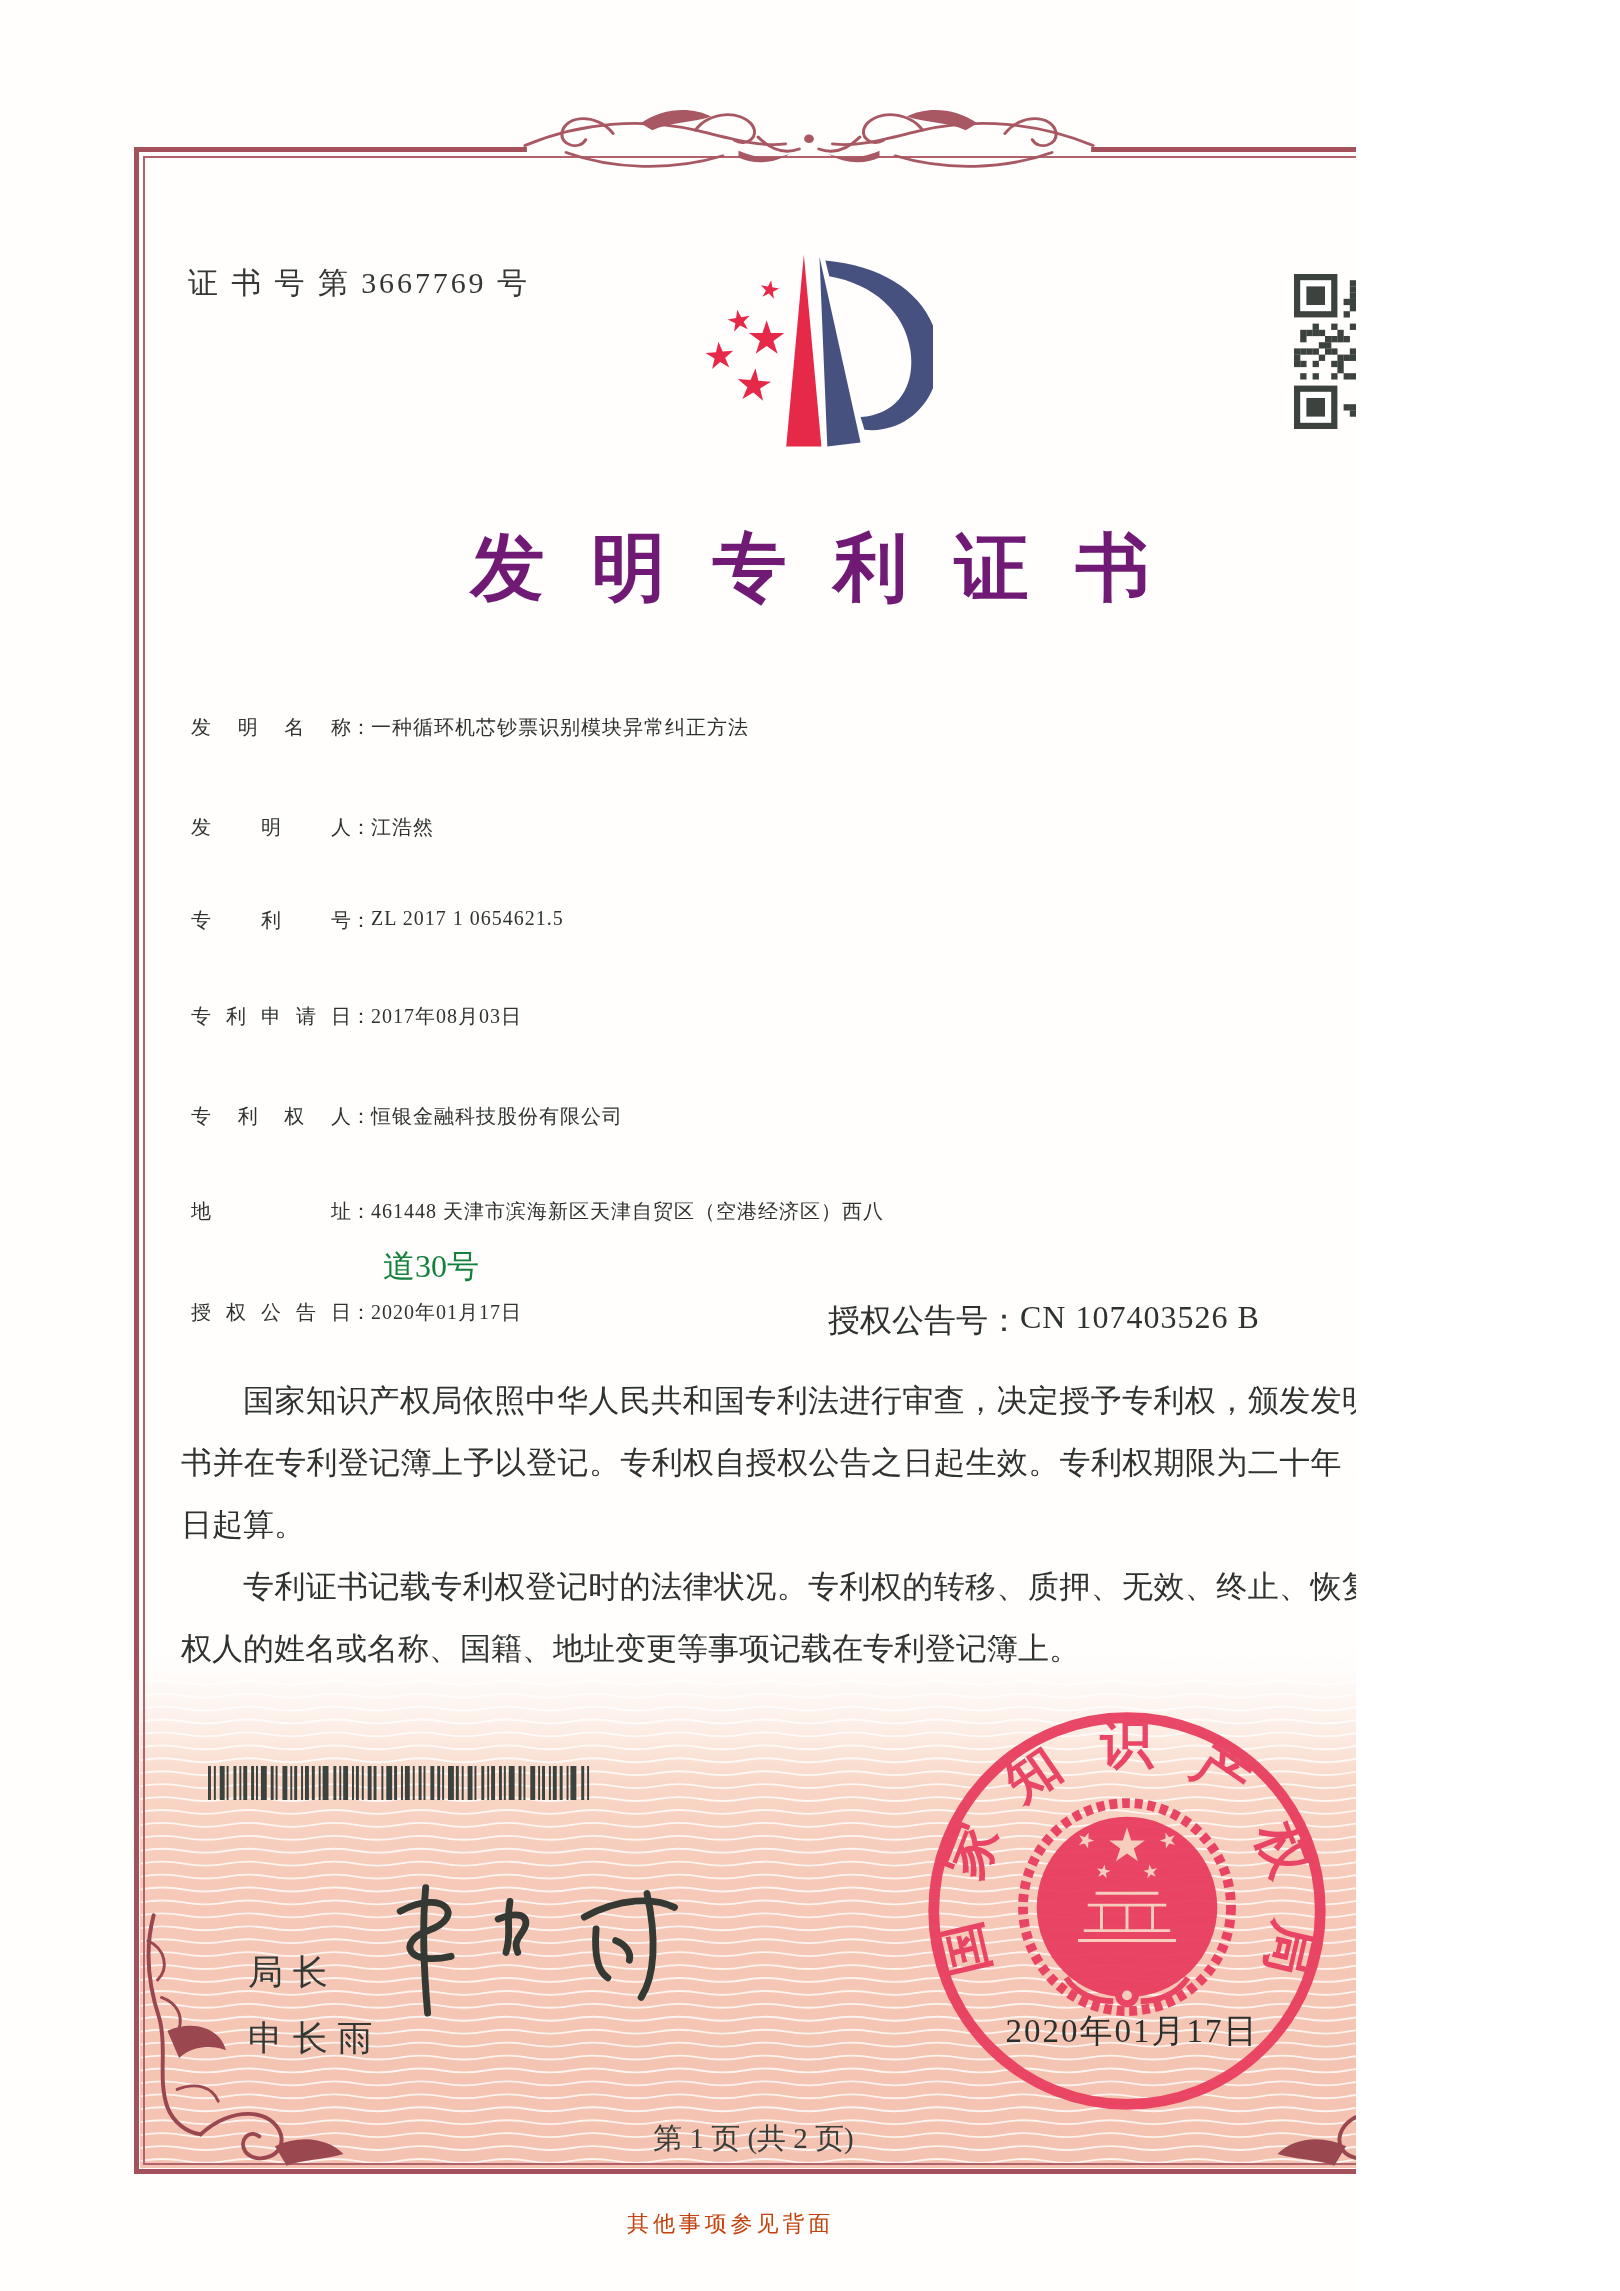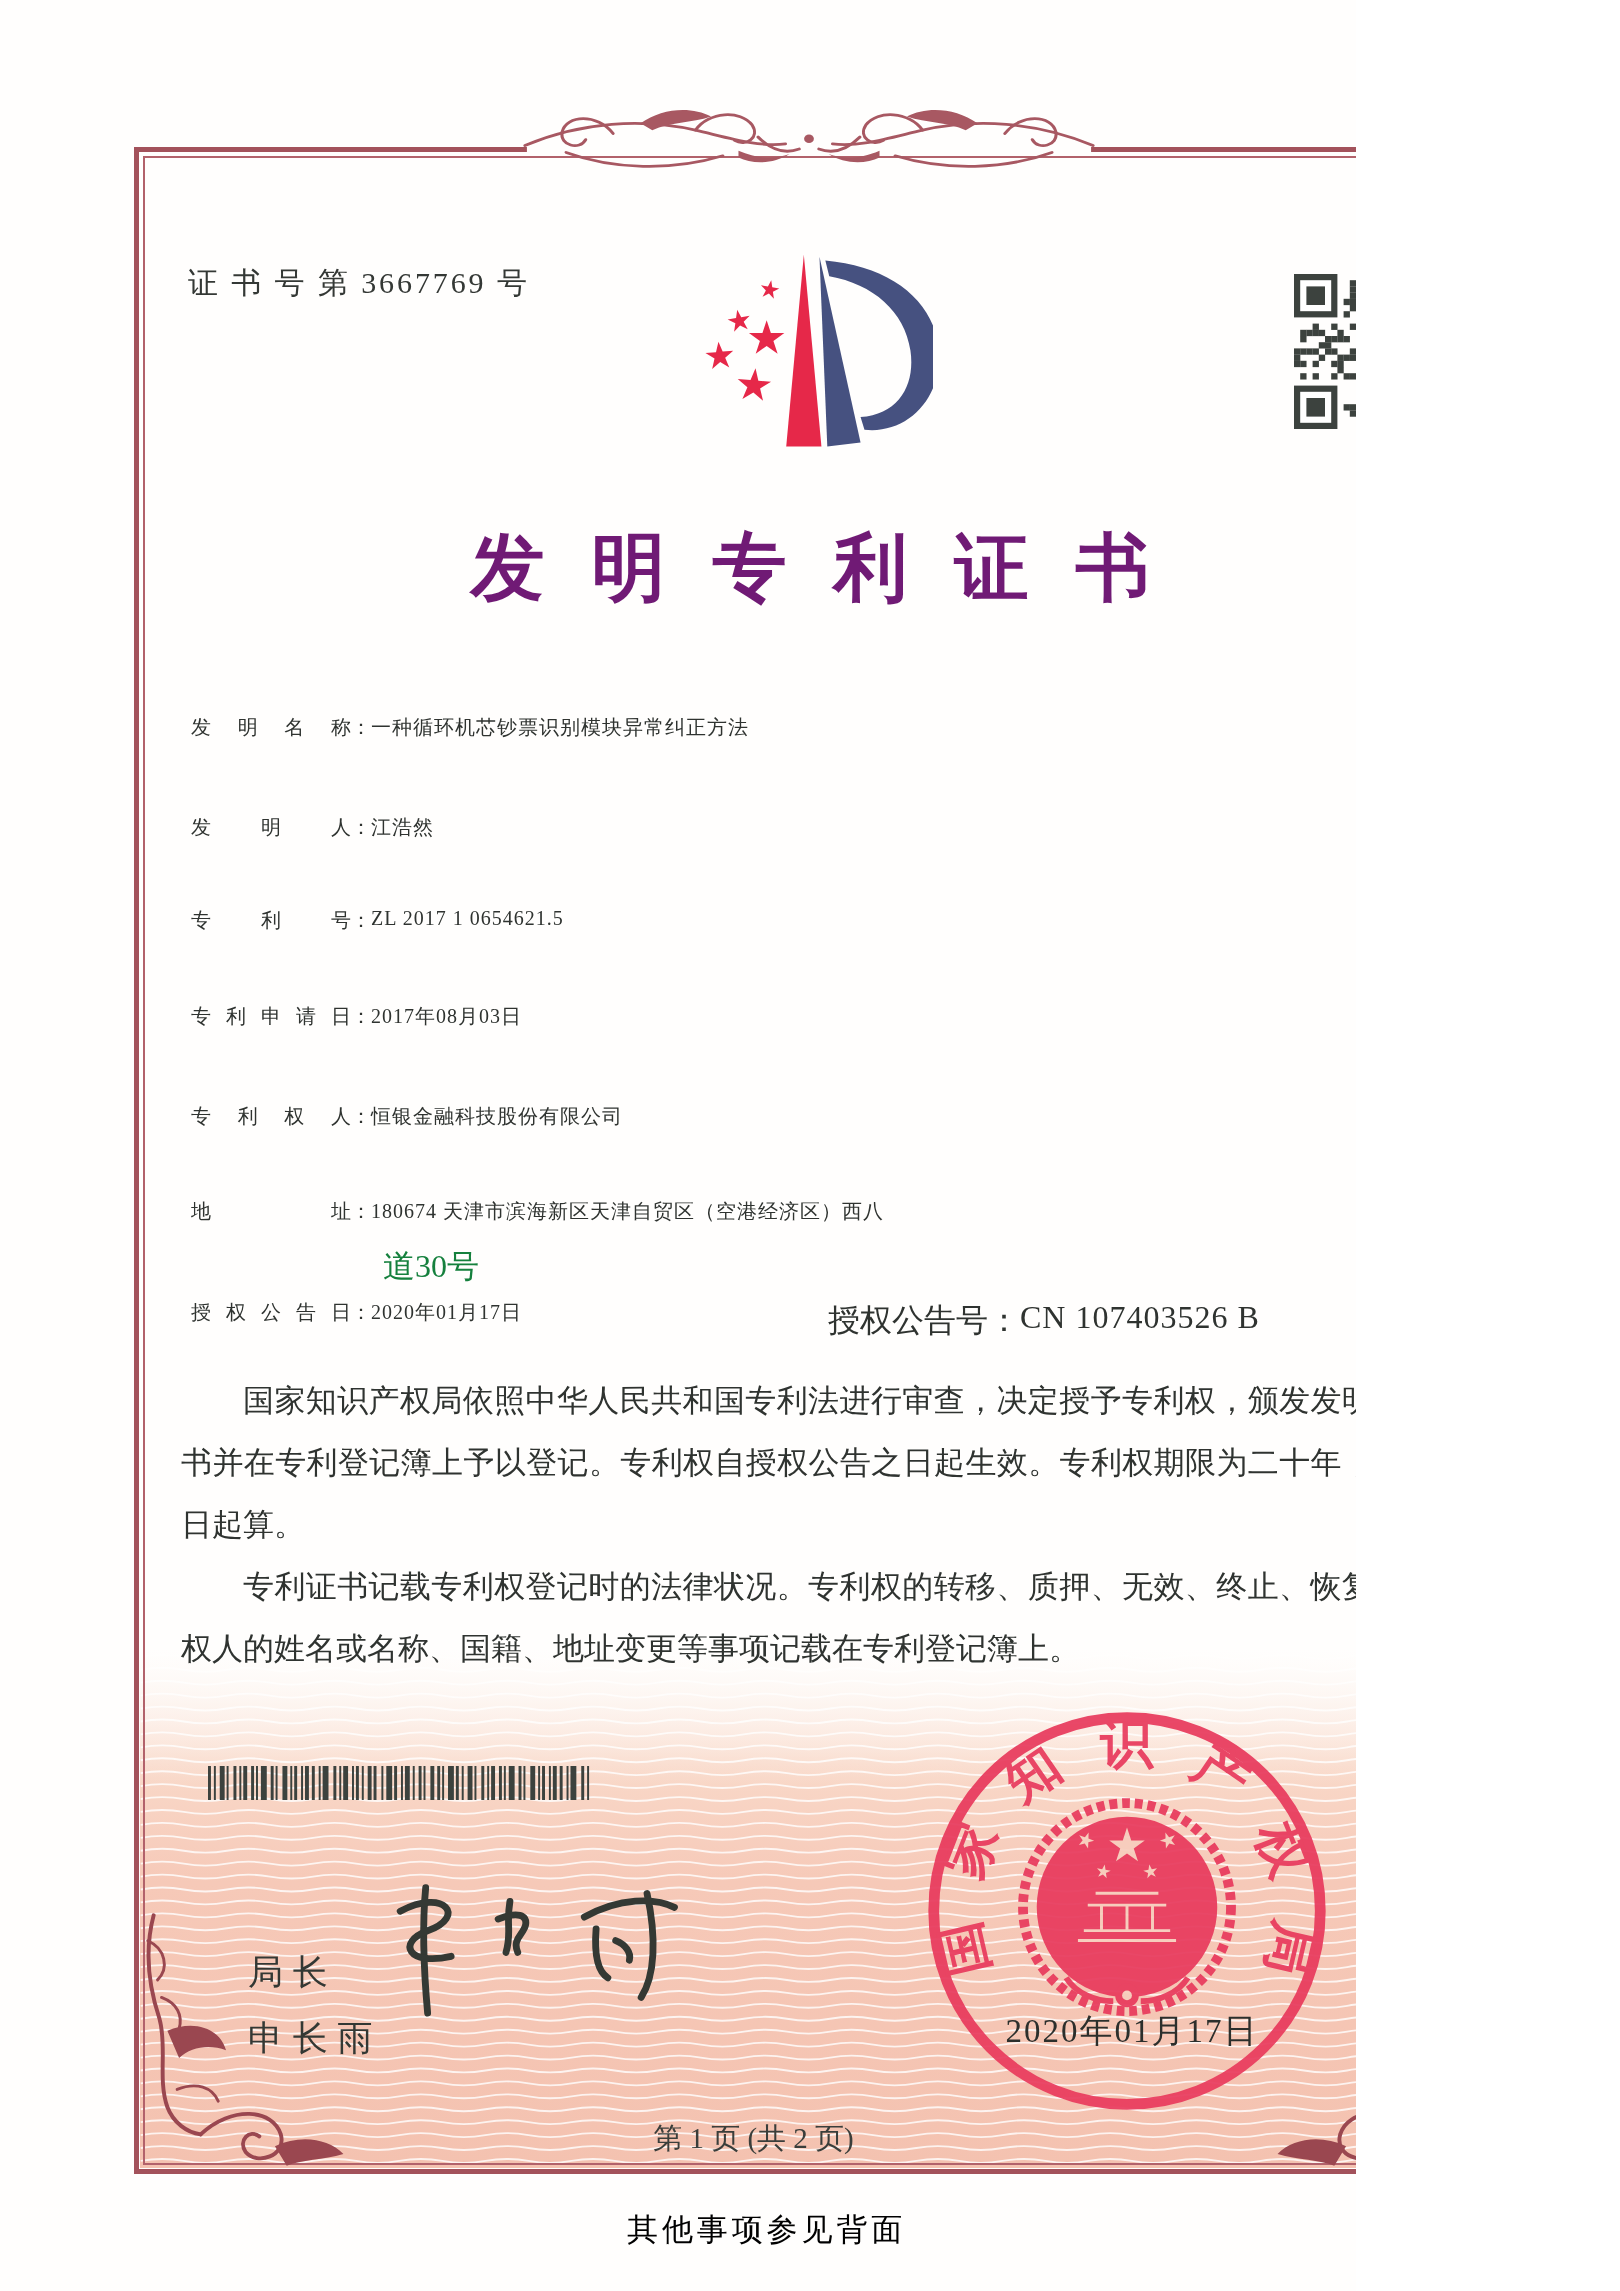--- a/index.html
+++ b/index.html
@@ -37,21 +37,21 @@
   
   .barcode{position:absolute;left:208px;top:1766px;width:385px;height:34px;z-index:6;}
   .official-title{position:absolute;left:248px;top:1949px;font-size:35px;letter-spacing:9.8px;color:#33383­4;color:#333834;z-index:6;}
   .official-name{position:absolute;left:248px;top:2015px;font-size:35px;letter-spacing:9.8px;color:#333834;z-index:6;}
   .signature{position:absolute;left:363px;top:1860px;width:333px;height:172px;z-index:7;}
   .seal{position:absolute;left:919px;top:1703px;width:416px;height:416px;z-index:6;}
   .seal-date{position:absolute;left:985px;top:2009px;width:294px;text-align:center;
     font-size:33px;letter-spacing:2px;color:#2c2f2c;z-index:8;}
   .footer-page{position:absolute;left:592px;top:2119px;width:323px;text-align:center;
     font-size:29px;color:#3a3e3b;z-index:6;}
-  .back-note{position:absolute;left:627px;top:2209px;font-size:31px;letter-spacing:3.9px;color:#000000;z-index:6;}
+  .back-note{position:absolute;left:627px;top:2209px;font-size:22px;letter-spacing:3.9px;color:#c2410c;z-index:6;}
   
   .orn-top{position:absolute;left:523px;top:96px;width:572px;height:94px;z-index:7;}
   .orn-bl{position:absolute;left:138px;top:1913px;width:225px;height:255px;z-index:6;}
   .orn-br{position:absolute;left:1258px;top:1913px;width:225px;height:255px;z-index:6;transform:scaleX(-1);}
 </style>
 </head>
 <body>
 
 <div class="page">
 
@@ -359,21 +359,21 @@
   <div class="row" style="top:907px">
     <span class="flabel">专利号</span><span class="fcolon">：</span><span class="fvalue">ZL 2017 1 0654621.5</span>
   </div>
   <div class="row" style="top:1003px">
     <span class="flabel">专利申请日</span><span class="fcolon">：</span><span class="fvalue">2017年08月03日</span>
   </div>
   <div class="row" style="top:1103px">
     <span class="flabel">专利权人</span><span class="fcolon">：</span><span class="fvalue">恒银金融科技股份有限公司</span>
   </div>
   <div class="row" style="top:1198px">
-    <span class="flabel">地址</span><span class="fcolon">：</span><span class="fvalue">180674 天津市滨海新区天津自贸区（空港经济区）西八</span>
+    <span class="flabel">地址</span><span class="fcolon">：</span><span class="fvalue">461448 天津市滨海新区天津自贸区（空港经济区）西八</span>
   </div>
   <div class="addr-line2">道30号</div>
 
   <div class="row" style="top:1299px">
     <span class="flabel">授权公告日</span><span class="fcolon">：</span><span class="fvalue">2020年01月17日</span>
   </div>
   <div class="grant2">
     <span>授权公告号</span><span>：</span><span class="fvalue">CN 107403526 B</span>
   </div>
 

